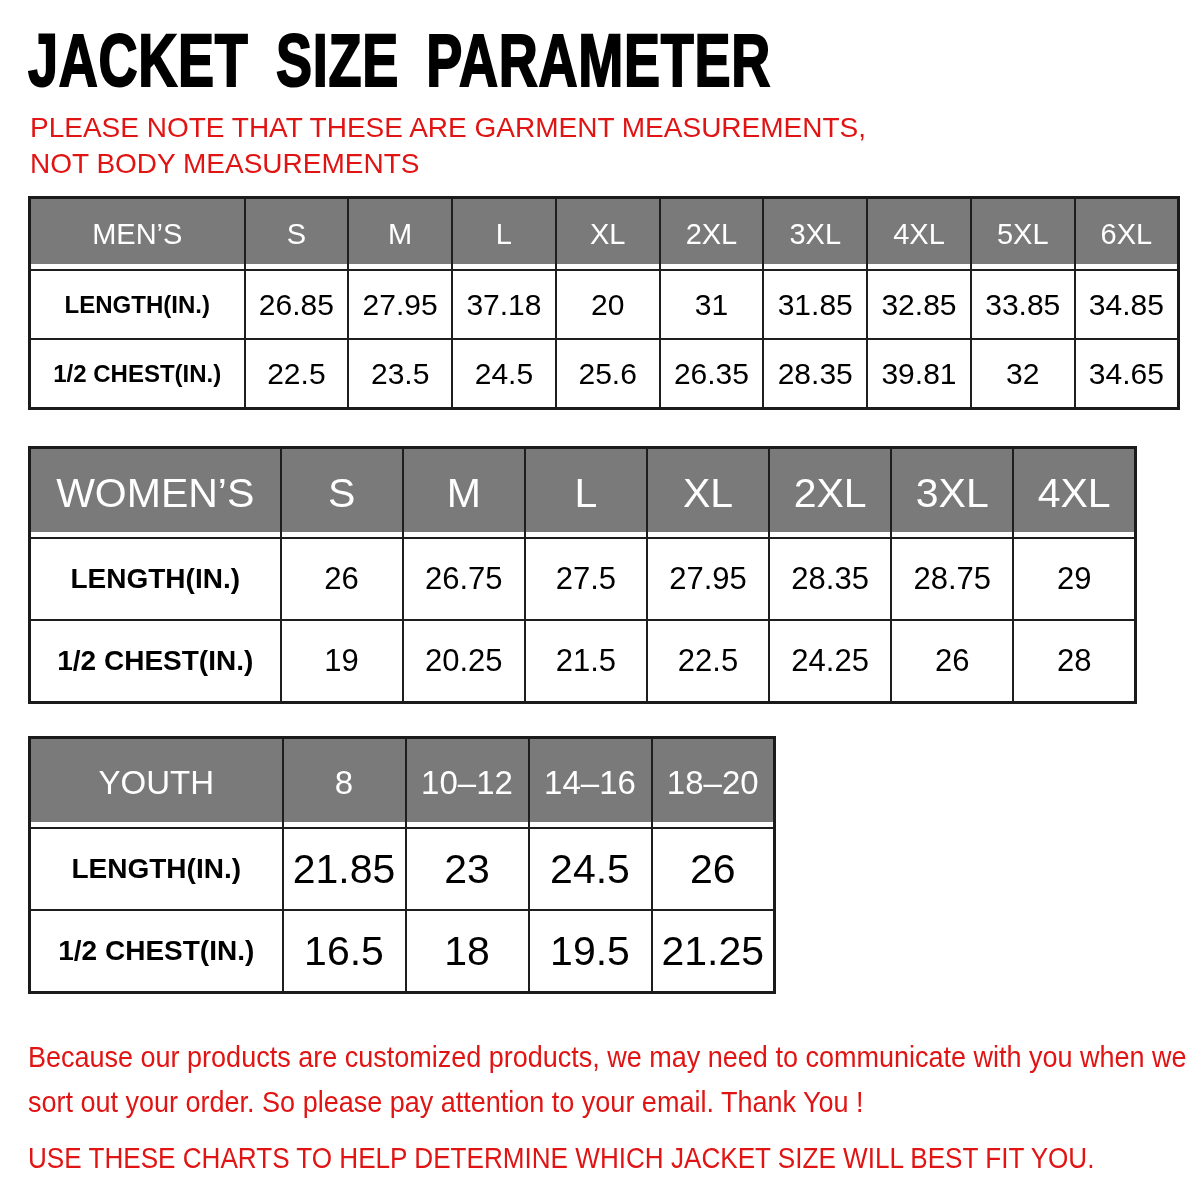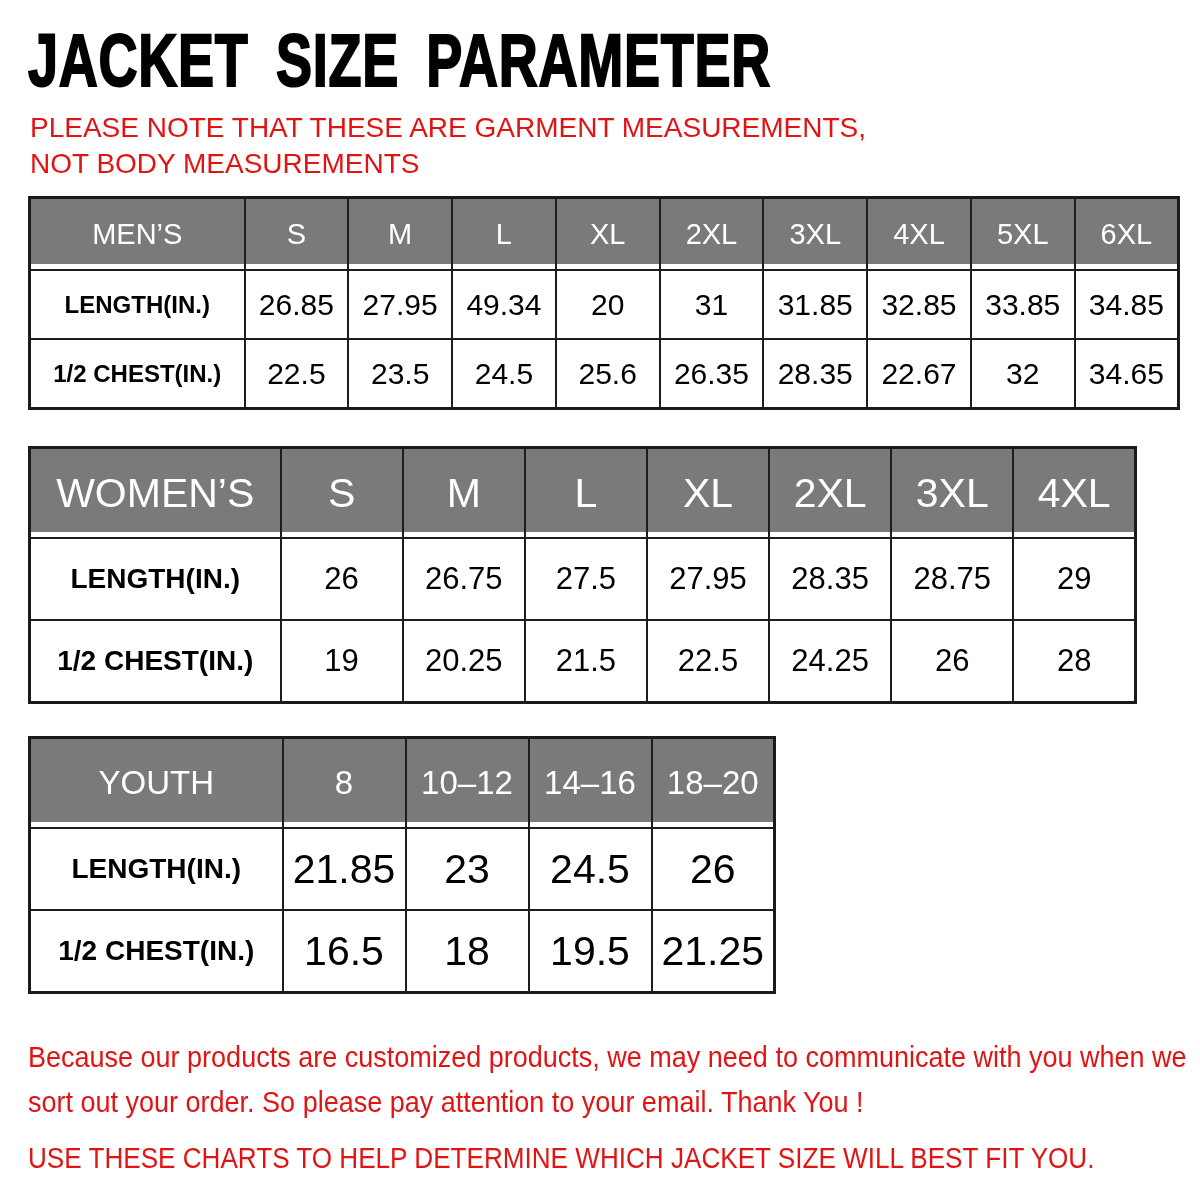--- a/index.html
+++ b/index.html
@@ -85,37 +85,37 @@
         <th>4XL</th>
         <th>5XL</th>
         <th>6XL</th>
       </tr>
     </thead>
   <tbody>
       <tr>
         <td class="rowlabel">LENGTH(IN.)</td>
         <td>26.85</td>
         <td>27.95</td>
-        <td>49.34</td>
+        <td>37.18</td>
         <td>20</td>
         <td>31</td>
         <td>31.85</td>
         <td>32.85</td>
         <td>33.85</td>
         <td>34.85</td>
       </tr>
       <tr>
         <td class="rowlabel">1/2 CHEST(IN.)</td>
         <td>22.5</td>
         <td>23.5</td>
         <td>24.5</td>
         <td>25.6</td>
         <td>26.35</td>
         <td>28.35</td>
-        <td>22.67</td>
+        <td>39.81</td>
         <td>32</td>
         <td>34.65</td>
       </tr>
     </tbody>
 </table>
 
 <table class="tbl-womens">
   <colgroup>
       <col class="col-label">
     </colgroup>

